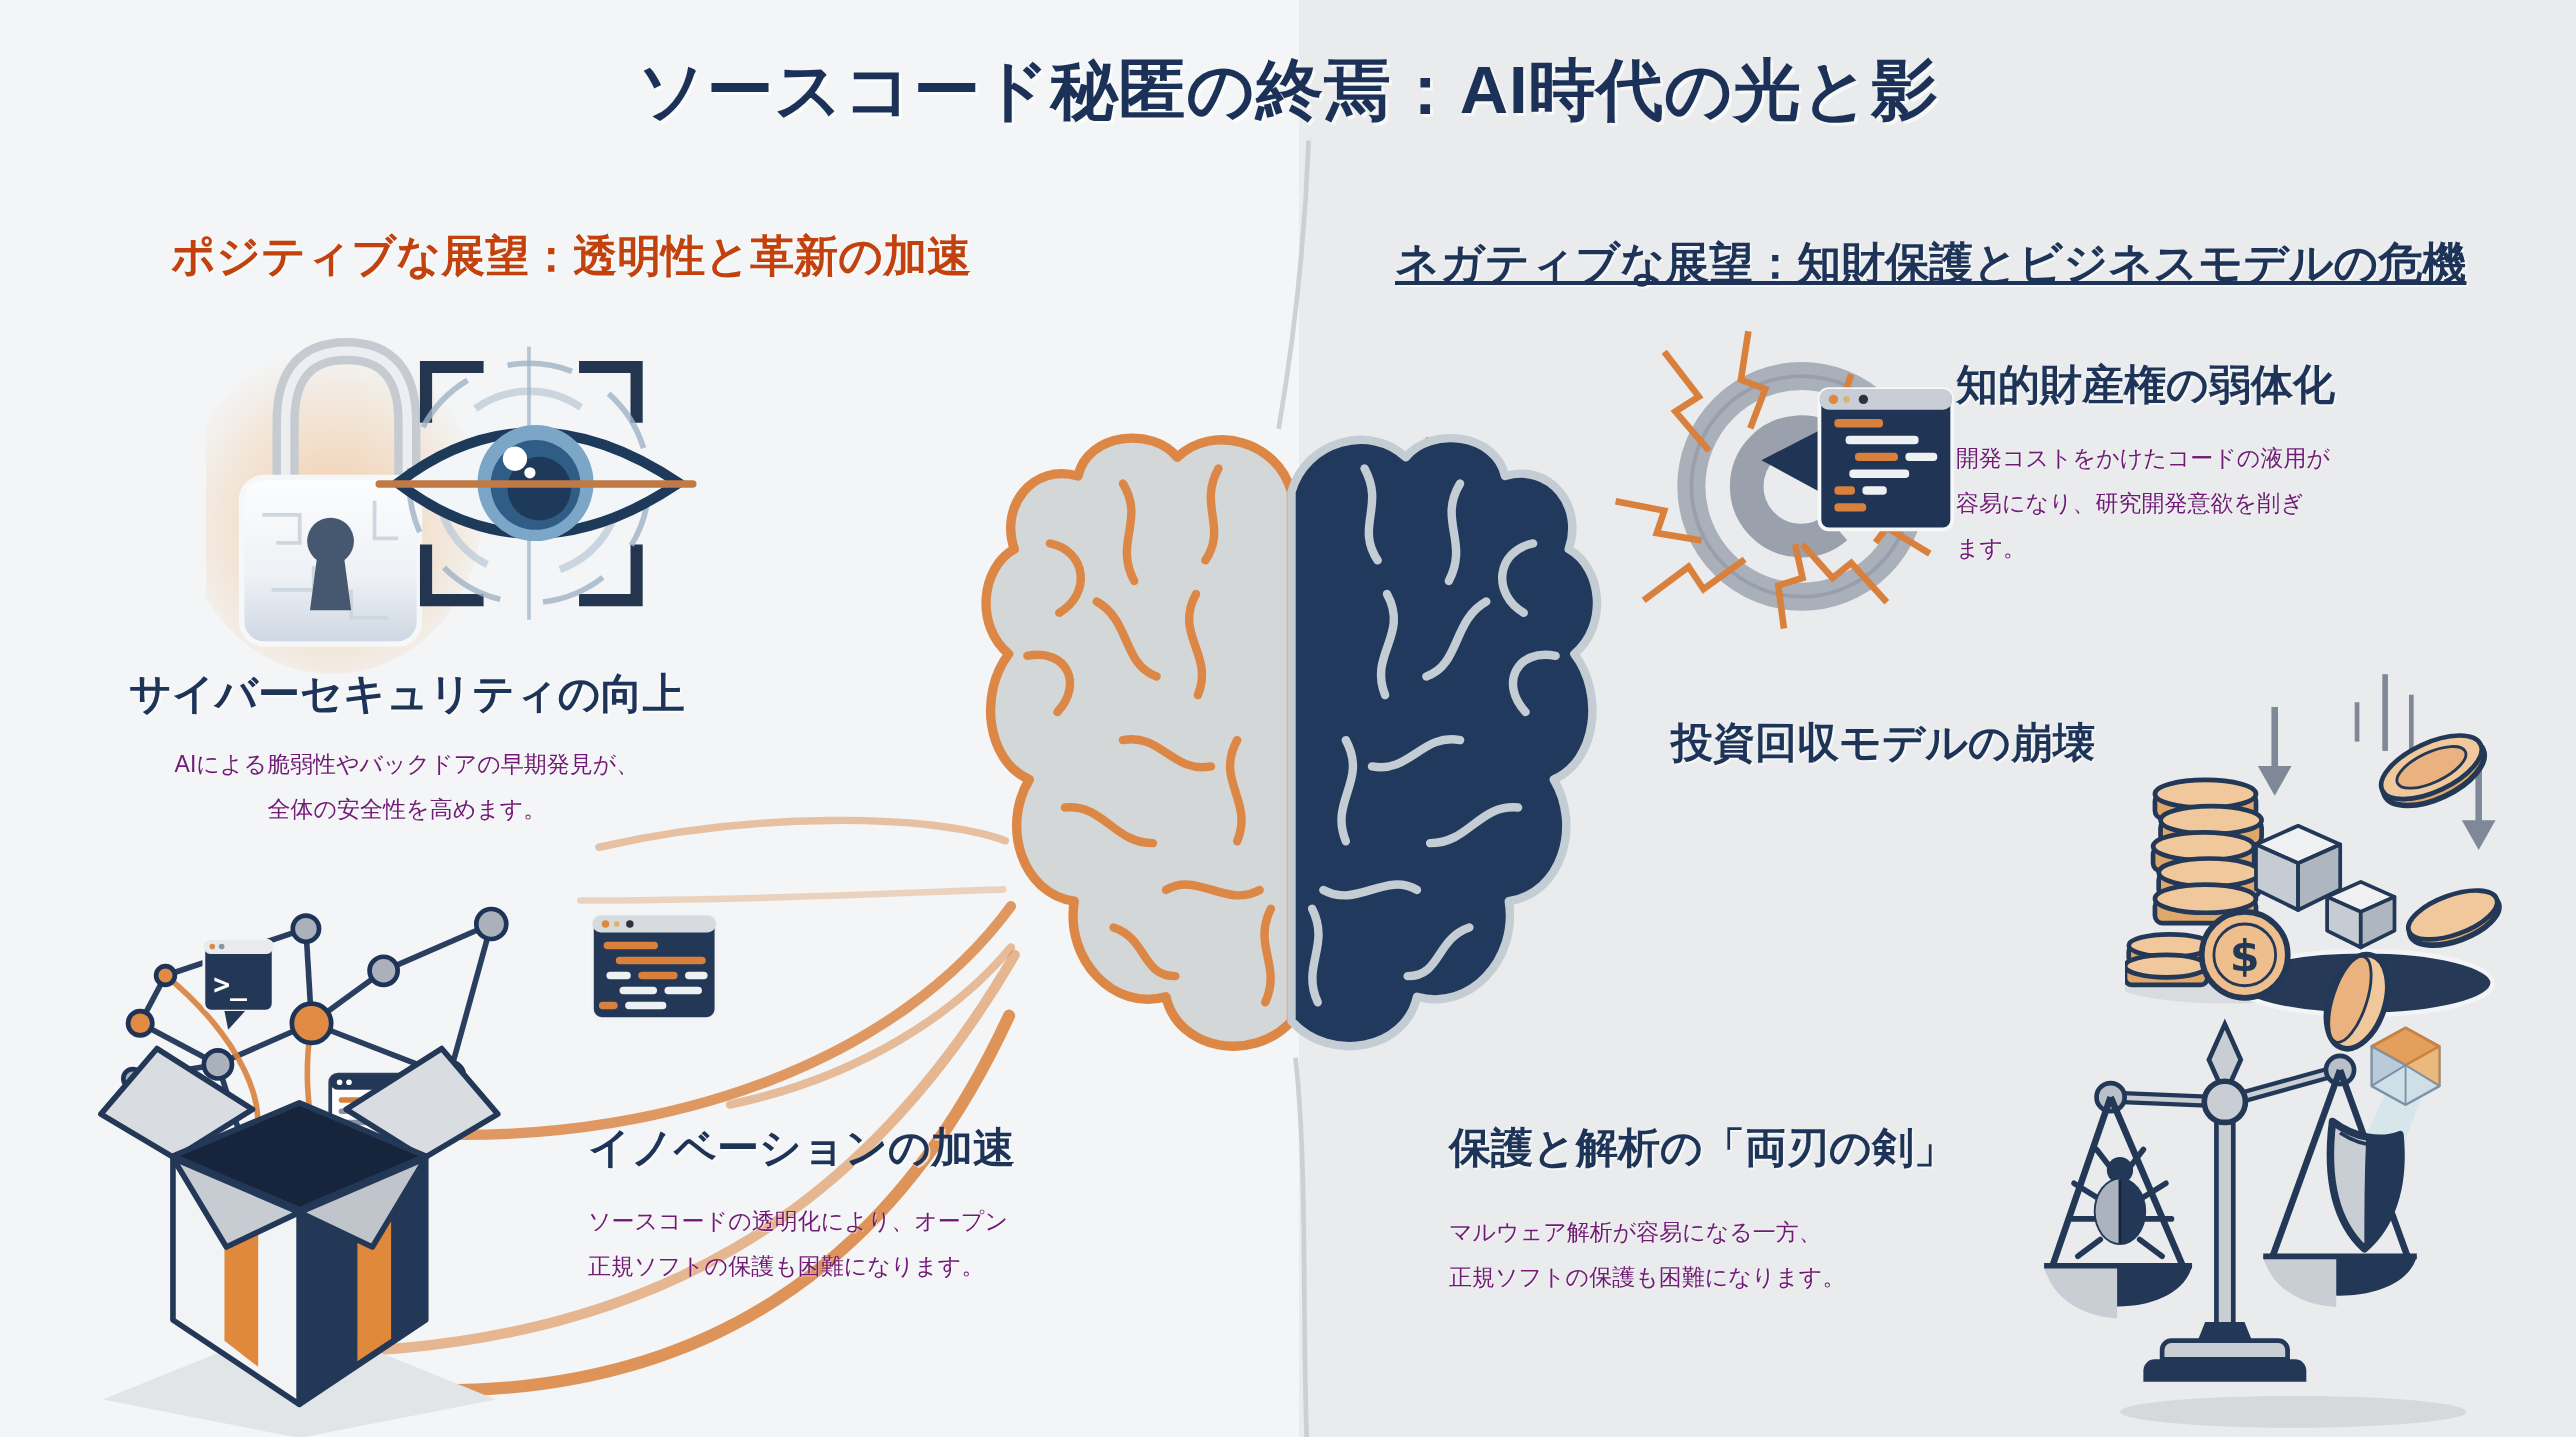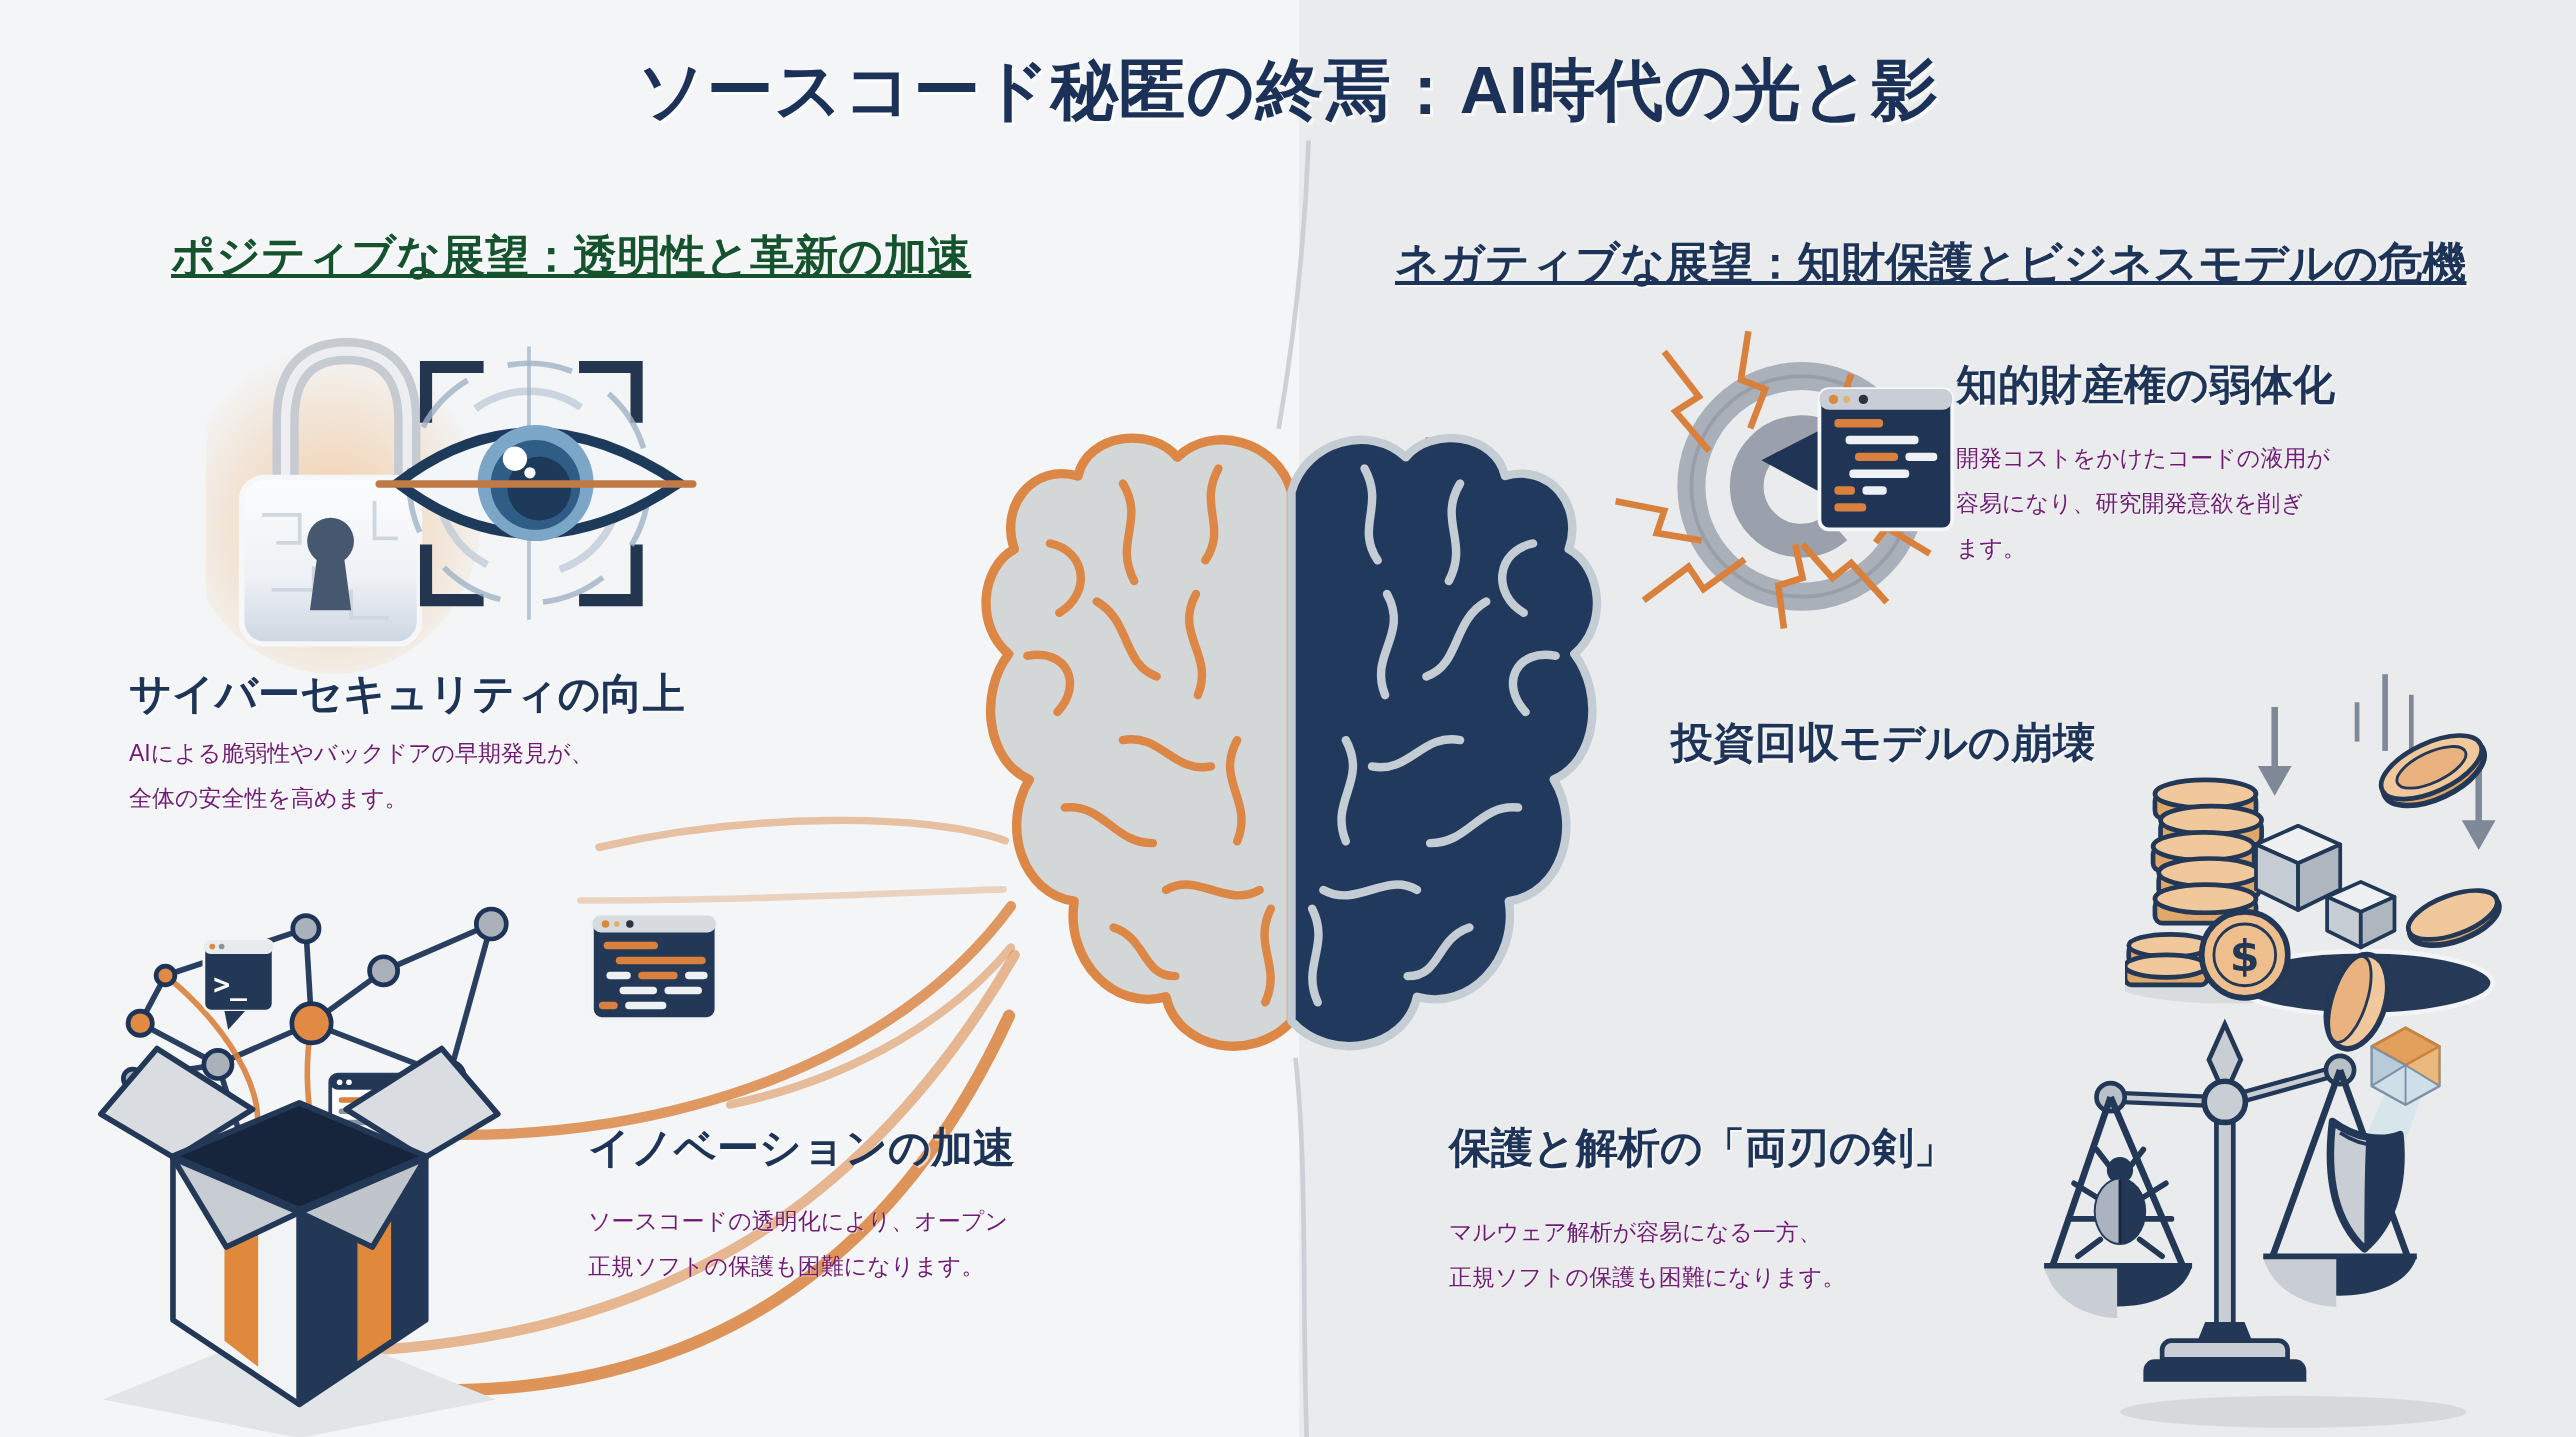--- a/index.html
+++ b/index.html
@@ -11,21 +11,21 @@
   .bg-left{position:absolute;left:0;top:0;width:1299px;height:1438px;background:#f3f5f6;}
   .bg-right{position:absolute;left:1299px;top:0;width:1277px;height:1438px;background:#e9ebec;}
   .abs{position:absolute;}
   .title{
     left:0;top:45px;width:2576px;text-align:center;
     font-size:67px;font-weight:bold;color:#1c3157;letter-spacing:0.9px;
     text-shadow:2.8px 2.8px 0 rgba(255,255,255,0.65);
   }
   .panel-heading{font-size:44px;font-weight:bold;letter-spacing:0px;white-space:nowrap;
     text-shadow:1.9px 1.9px 0 rgba(255,255,255,0.6);}
-  .heading-orange{color:#14532d;text-decoration:underline;}
+  .heading-orange{color:#c2410c;}
   .heading-navy{color:#1d3357;}
   .sec-heading{font-size:42px;font-weight:bold;color:#1d3357;white-space:nowrap;
     text-shadow:1.9px 1.9px 0 rgba(255,255,255,0.6);}
   .sec-body{font-size:23px;line-height:45px;color:#701a75;font-weight:normal;white-space:nowrap;
     text-shadow:0.9px 0.9px 0 rgba(255,255,255,0.5);}
   svg{display:block;}
 </style>
 </head>
 <body>
 
@@ -53,21 +53,21 @@
   </svg>
 
   <div class="abs title">ソースコード秘匿の終焉：AI時代の光と影</div>
 
   <div class="abs panel-heading heading-orange" style="left:171px;top:227px;">ポジティブな展望：透明性と革新の加速</div>
 
   <div class="abs panel-heading heading-navy" style="left:1395px;top:234px;text-decoration:underline;">ネガティブな展望：知財保護とビジネスモデルの危機</div>
 
   <div class="abs" style="left:129px;top:666px;">
     <div class="sec-heading">サイバーセキュリティの向上</div>
-    <div class="sec-body" style="margin-top:9px;">
+    <div class="sec-body" style="margin-top:20px;text-align:center;">
       <div>AIによる脆弱性やバックドアの早期発見が、</div>
       <div>全体の安全性を高めます。</div>
     </div>
   </div>
 
   <div class="abs" style="left:588px;top:1120px;">
     <div class="sec-heading">イノベーションの加速</div>
     <div class="sec-body" style="margin-top:22.5px;">
       <div>ソースコードの透明化により、オープン</div>
       <div>正規ソフトの保護も困難になります。</div>

